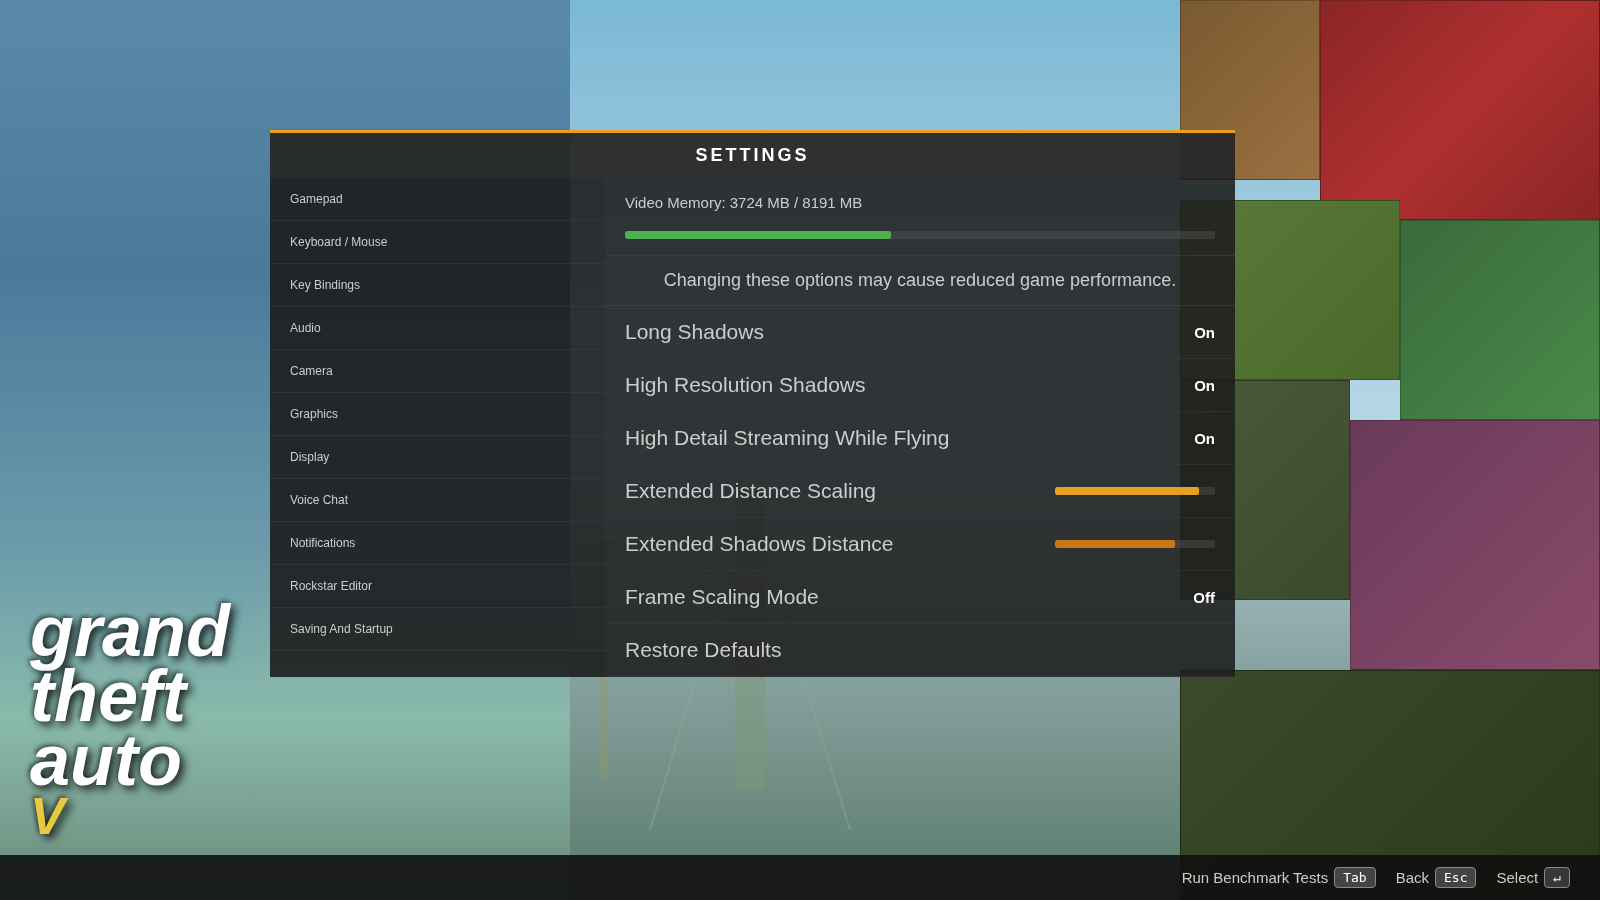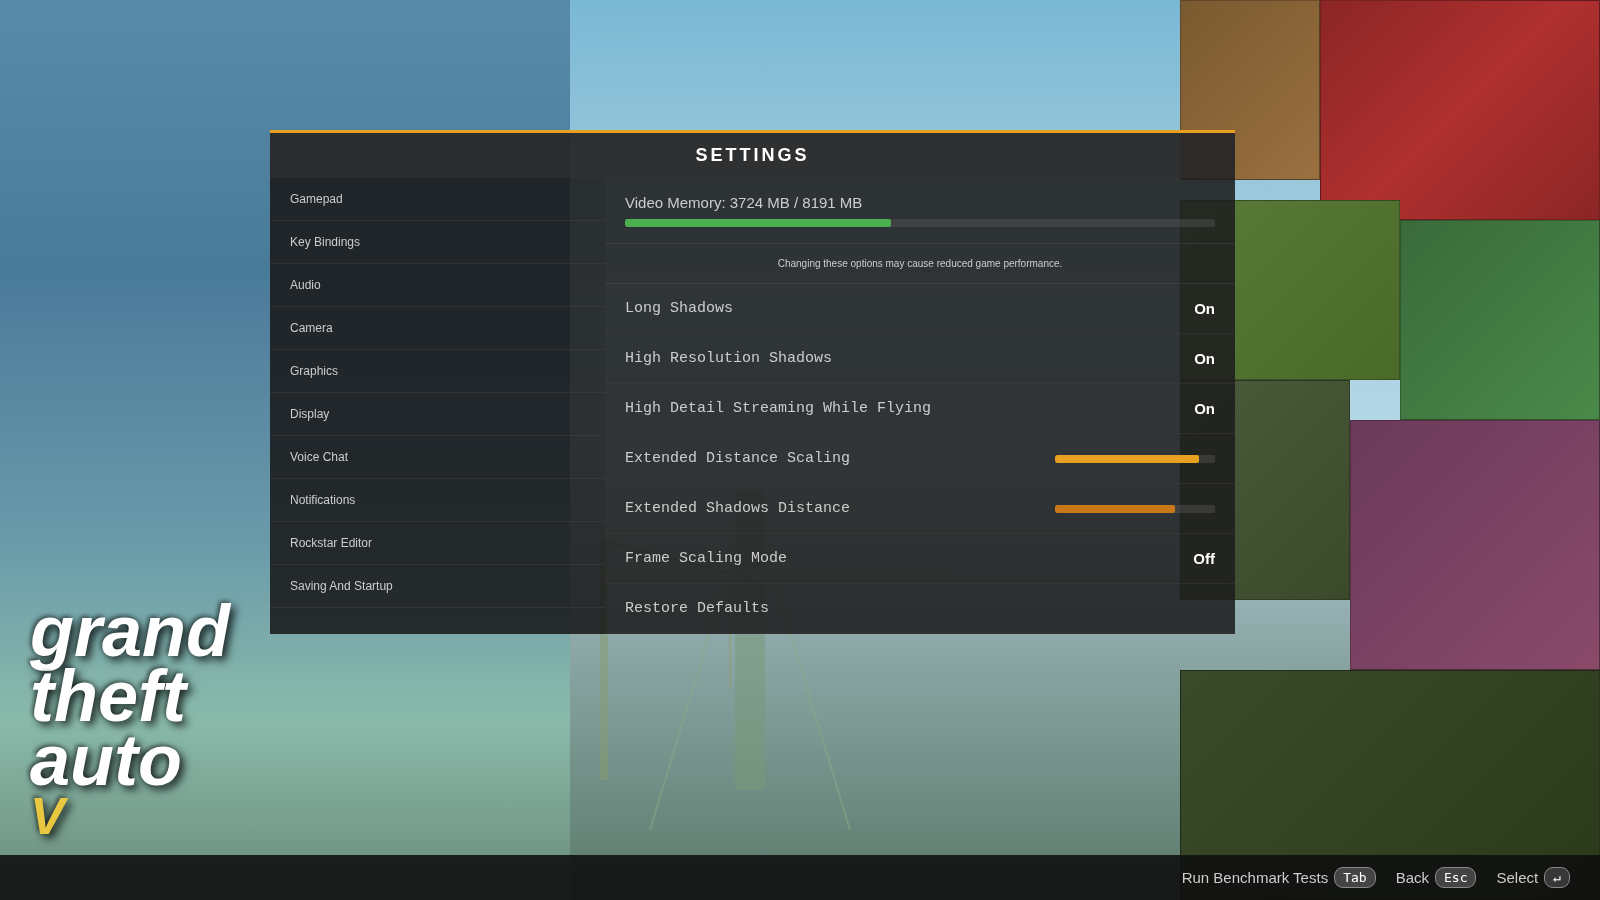--- a/index.html
+++ b/index.html
@@ -109,60 +109,59 @@
 
     
     .vram-bar-container {
       padding: 16px 20px;
       border-bottom: 1px solid rgba(80, 80, 80, 0.4);
     }
 
     .vram-label {
       color: #cccccc;
       font-size: 15px;
-      margin-bottom: 8px;
+      margin-bottom: 20px;
     }
 
     .vram-progress {
       width: 100%;
       height: 8px;
       background: rgba(80, 80, 80, 0.5);
       border-radius: 2px;
       overflow: hidden;
     }
 
     .vram-fill {
       height: 100%;
       background: #4caf50;
       border-radius: 2px;
     }
 
     
     .warning-text {
       padding: 14px 20px;
       color: #cccccc;
-      font-size: 10px;
+      font-size: 18px;
       text-align: center;
       border-bottom: 1px solid rgba(80, 80, 80, 0.4);
     }
 
     
     .setting-row {
       display: flex;
       align-items: center;
       padding: 14px 20px;
       border-bottom: 1px solid rgba(60, 60, 60, 0.5);
       min-height: 50px;
     }
 
     .setting-label {
       color: #cccccc;
-      font-size: 15px;
+      font-size: 21px;
       flex: 1;
-      font-family: Liberation Mono, monospace;
     }
 
     .setting-value {
       color: #ffffff;
       font-size: 15px;
       font-weight: bold;
       min-width: 40px;
       text-align: right;
     }
 
@@ -208,21 +207,21 @@
       display: flex;
       align-items: center;
       gap: 6px;
       color: #cccccc;
       font-size: 15px;
     }
 
     .key-badge {
       background: rgba(80, 80, 80, 0.8);
       border: 1px solid #888;
-      border-radius: 9px;
+      border-radius: 4px;
       padding: 2px 8px;
       font-size: 13px;
       color: #fff;
       font-family: monospace;
     }
 
     .key-badge.enter-key {
       background: rgba(60, 60, 60, 0.9);
     }
 
@@ -297,20 +296,21 @@
 </div>
 
 <div class="settings-panel">
 
   <div class="title-bar">SETTINGS</div>
 
   <div class="panel-body">
 
     <div class="sidebar">
       <div class="nav-item">Gamepad</div>
+      <div class="nav-item">Keyboard / Mouse</div>
       <div class="nav-item">Key Bindings</div>
       <div class="nav-item">Audio</div>
       <div class="nav-item">Camera</div>
       <div class="nav-item">Graphics</div>
       <div class="nav-item">Display</div>
       <div class="nav-item">Voice Chat</div>
       <div class="nav-item">Notifications</div>
       <div class="nav-item">Rockstar Editor</div>
       <div class="nav-item">Saving And Startup</div>
     </div>

